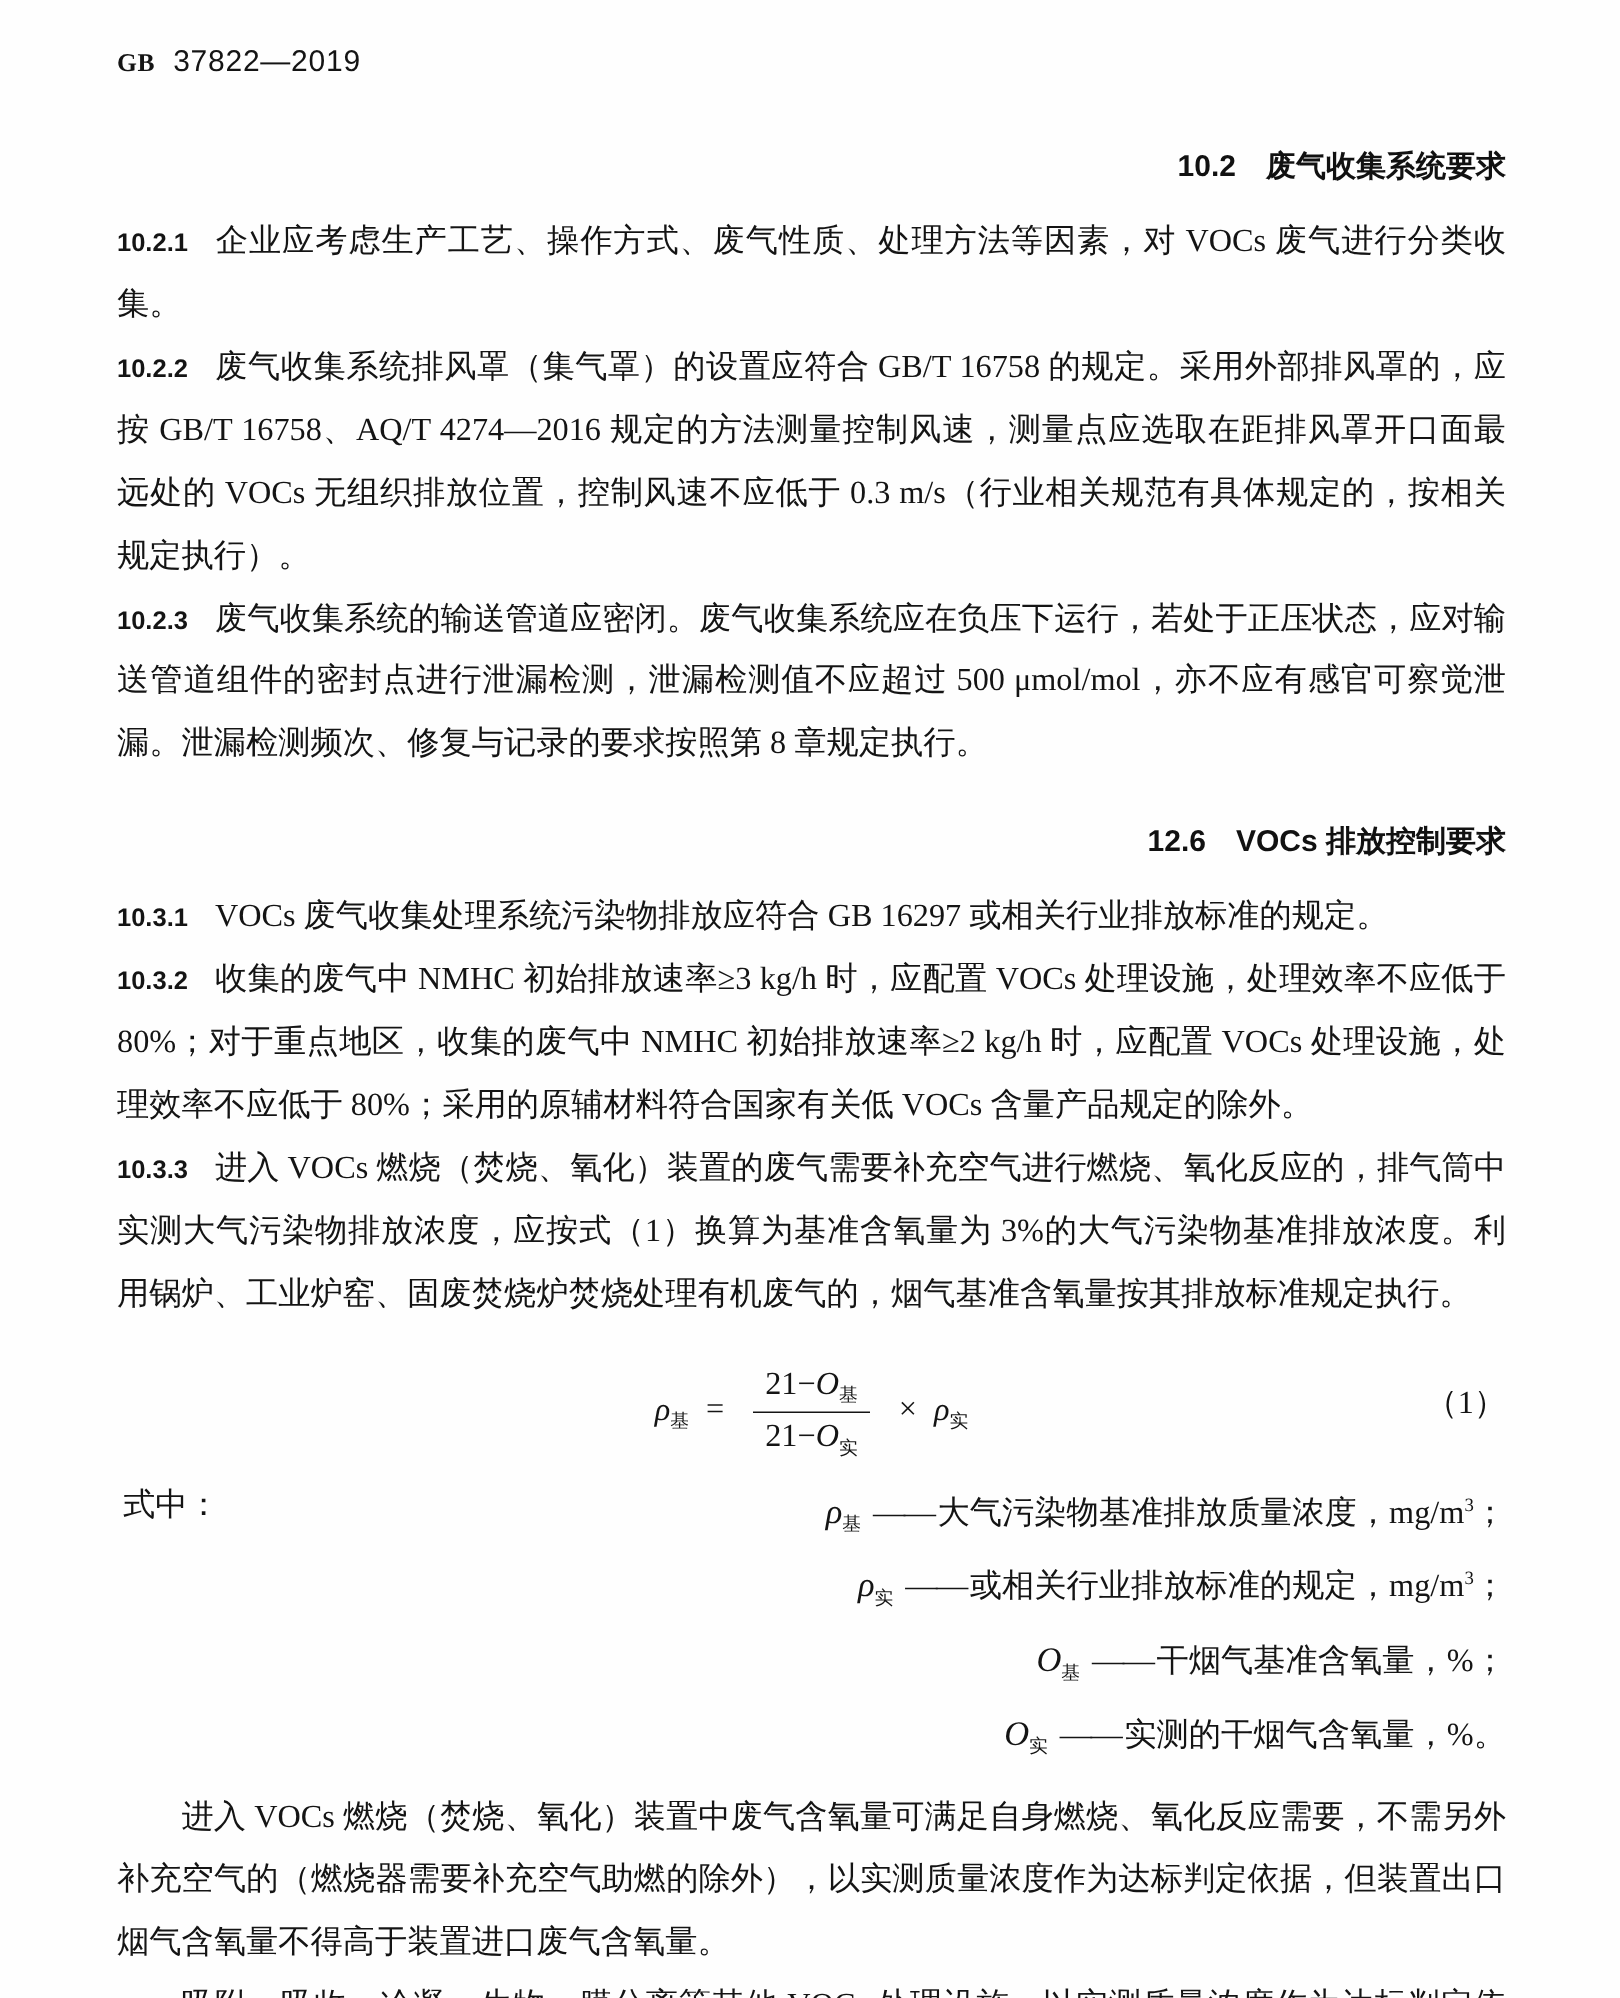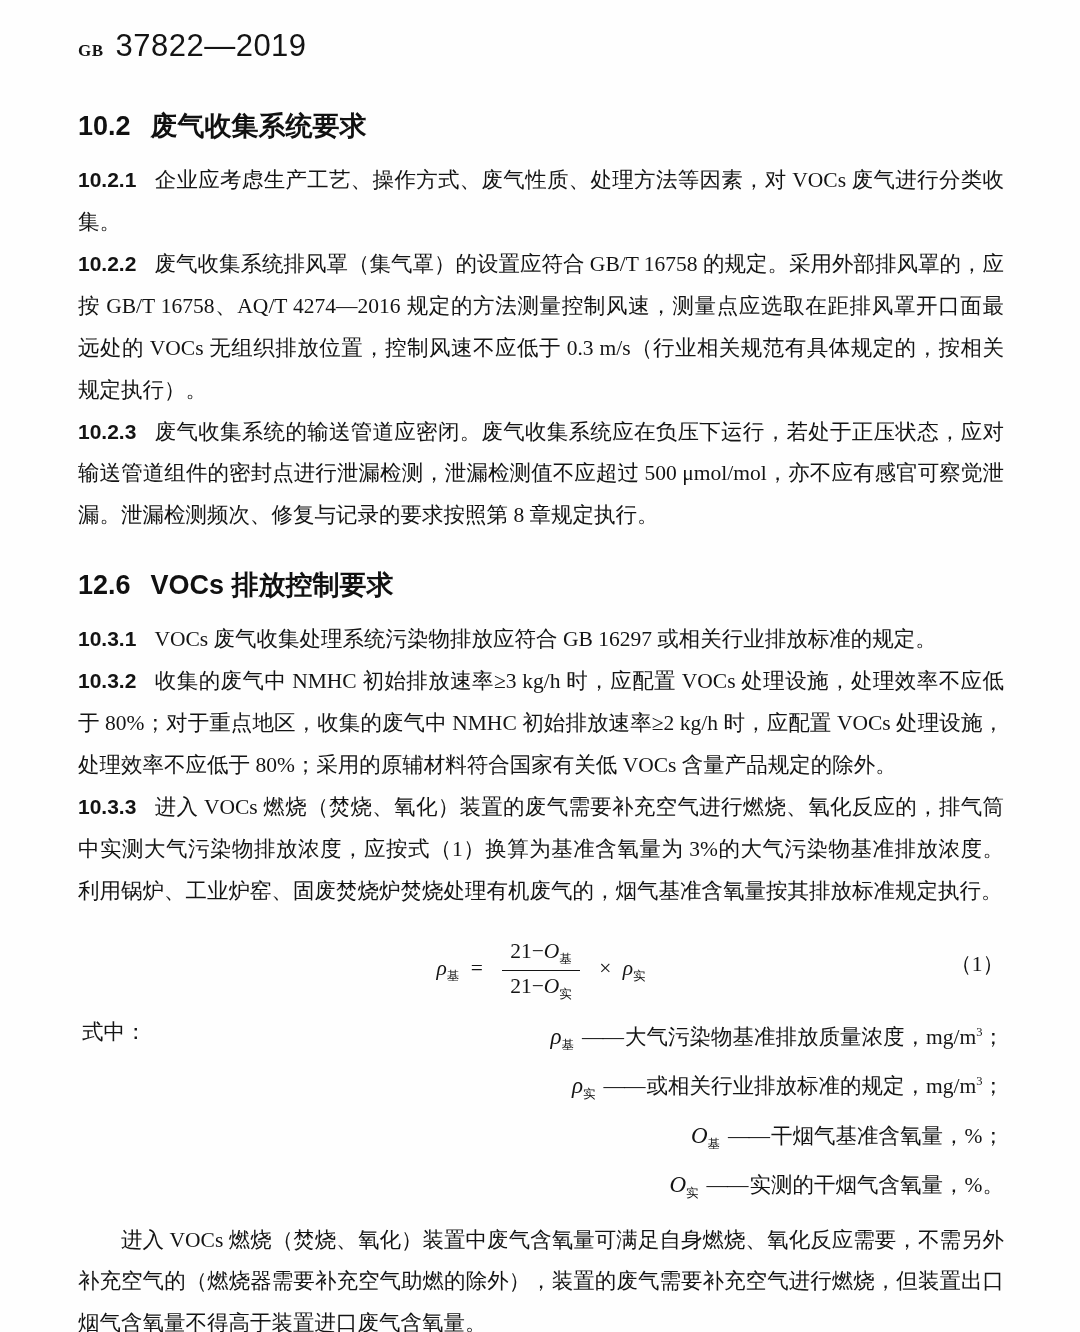--- a/index.html
+++ b/index.html
@@ -5,35 +5,36 @@
   html,body { margin:0; padding:0; background:#f2f2f2; }
   .page {
     width:1080px; min-height:1332px; margin:0 auto; background:#fefefe;
     box-sizing:border-box; padding:28px 76px 60px 78px;
     font-family:"Liberation Serif","DejaVu Serif",serif;
     font-size:21.5px; color:#141414;
   }
   
   .doc-header { margin-bottom:44px; letter-spacing:0.5px; }
   .doc-header .gb { font-family:"Liberation Serif","DejaVu Serif",serif; font-weight:bold; font-size:17px; }
-  .doc-header .num { font-family:"Liberation Sans","DejaVu Sans",sans-serif; font-size:31px; margin-left:6px; }
+  .doc-header .num { font-family:"Liberation Sans","DejaVu Sans",sans-serif; font-size:20px; margin-left:6px; }
   
   h2.sec {
     font-family:"Liberation Sans","DejaVu Sans",sans-serif;
-    font-size:27px; font-weight:bold; color:#111;
+    font-size:20px; font-weight:bold; color:#111;
     margin:30px 0 16px 0;
+    text-align:right;
   }
   h2.sec .sec-num { margin-right:20px; }
   
   p.clause, p.body-par {
     margin:0; line-height:1.95; text-align:justify;
   }
   p.clause .cl-num {
     font-family:"Liberation Sans","DejaVu Sans",sans-serif;
-    font-weight:bold; margin-right:18px; font-size:21px;
+    font-weight:bold; margin-right:18px; font-size:17px;
   }
   p.body-par { text-indent:2em; }
   
   .formula-row {
     position:relative; margin:16px 0 10px 0; text-align:center;
     line-height:1.2; min-height:72px;
   }
   .formula { display:inline-block; vertical-align:middle; padding-top:10px; }
   .mi { font-style:italic; font-family:"Liberation Serif","DejaVu Serif",serif; }
   .formula sub, .where sub {
@@ -89,16 +90,16 @@
   </div>
 
   <div class="where">
     <span class="where-label">式中：</span>
     <div class="def"><span class="def-sym"><span class="mi">ρ</span><sub>基</sub></span><span class="def-dash">——</span><span>大气污染物基准排放质量浓度，mg/m</span><sup>3</sup><span>；</span></div>
     <div class="def"><span class="def-sym"><span class="mi">ρ</span><sub>实</sub></span><span class="def-dash">——</span><span>或相关行业排放标准的规定，mg/m</span><sup>3</sup><span>；</span></div>
     <div class="def"><span class="def-sym"><span class="mi">O</span><sub>基</sub></span><span class="def-dash">——</span><span>干烟气基准含氧量，%</span><sup></sup><span>；</span></div>
     <div class="def"><span class="def-sym"><span class="mi">O</span><sub>实</sub></span><span class="def-dash">——</span><span>实测的干烟气含氧量，%</span><sup></sup><span>。</span></div>
   </div>
 
-  <p class="body-par">进入 VOCs 燃烧（焚烧、氧化）装置中废气含氧量可满足自身燃烧、氧化反应需要，不需另外补充空气的（燃烧器需要补充空气助燃的除外），装置的废气需要补充空气进行燃烧，但装置出口烟气含氧量不得高于装置进口废气含氧量。</p>
+  <p class="body-par">进入 VOCs 燃烧（焚烧、氧化）装置中废气含氧量可满足自身燃烧、氧化反应需要，不需另外补充空气的（燃烧器需要补充空气助燃的除外），以实测质量浓度作为达标判定依据，但装置出口烟气含氧量不得高于装置进口废气含氧量。</p>
   <p class="body-par">吸附、吸收、冷凝、生物、膜分离等其他 VOCs 处理设施，以实测质量浓度作为达标判定依据，不得稀释排放。</p>
 
 </div>
 
 </body></html>

